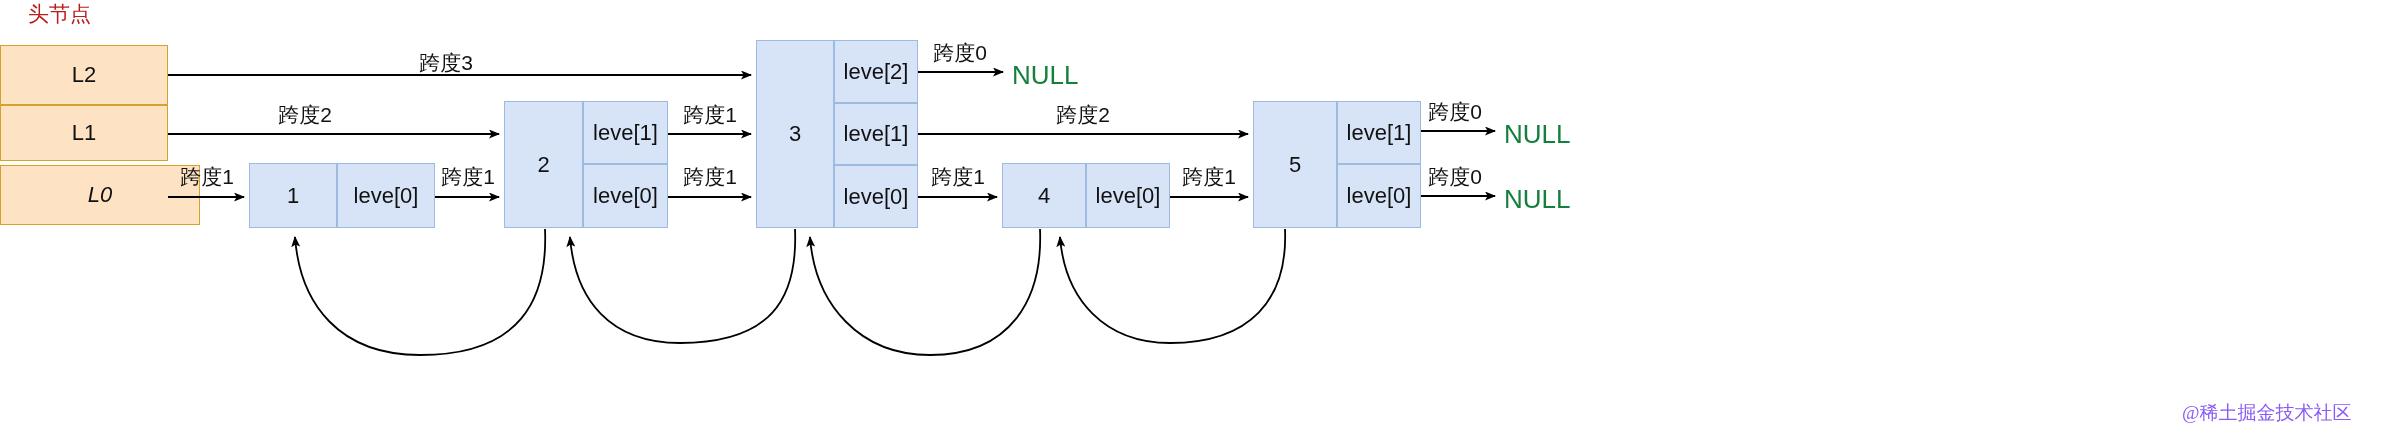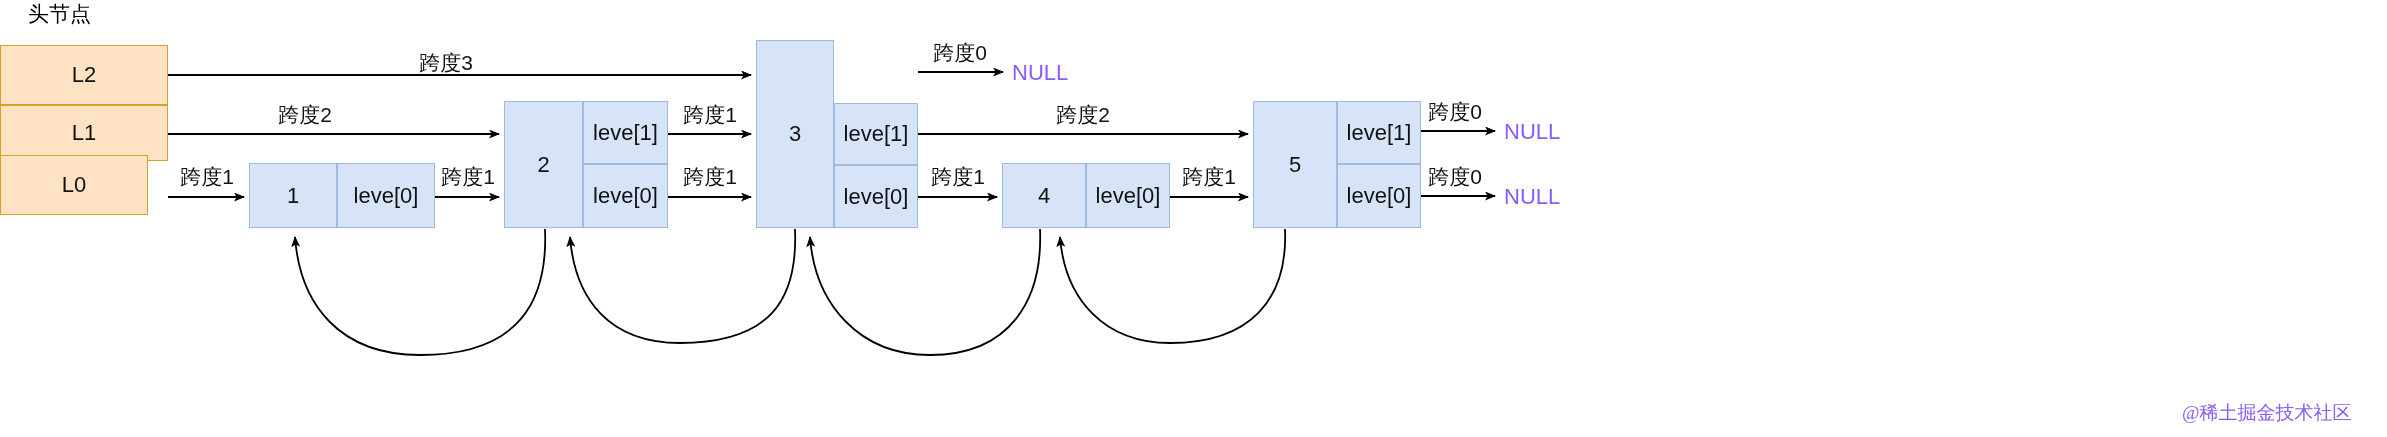--- a/index.html
+++ b/index.html
@@ -50,56 +50,57 @@
     color: #111111;
     white-space: nowrap;
     line-height: 1;
   }
   .lbl.center {
     transform: translateX(-50%);
   }
   .title-label {
     position: absolute;
     font-size: 21px;
-    color: #000000;
+    color: #b91c1c;
     white-space: nowrap;
   }
   .null-label {
     position: absolute;
-    font-size: 22px;
-    color: #8b5cf6;
+    font-size: 26px;
+    color: #15803d;
     white-space: nowrap;
   }
   .watermark {
     position: absolute;
     font-size: 19px;
     color: #8b5cf6;
     white-space: nowrap;
     font-family: "Liberation Serif", "DejaVu Serif", serif;
   }
 </style>
 </head>
 <body>
 
 <div id="canvas">
 
   <div class="title-label" style="left:28px; top:0px;">头节点</div>
 
   <div class="box head-cell" style="left:0px; top:45px; width:168px; height:60px;">L2</div>
   <div class="box head-cell" style="left:0px; top:105px; width:168px; height:56px;">L1</div>
-  <div class="box head-cell" style="left:0px; top:155px; width:148px; height:60px;">L0</div>
+  <div class="box head-cell" style="left:0px; top:165px; width:200px; height:60px;font-style:italic;">L0</div>
 
   <div class="box node-cell" style="left:249px; top:163px; width:88px; height:65px;">1</div>
   <div class="box node-cell" style="left:337px; top:163px; width:98px; height:65px;">leve[0]</div>
 
   <div class="box node-cell" style="left:504px; top:101px; width:79px; height:127px;">2</div>
   <div class="box node-cell" style="left:583px; top:101px; width:85px; height:63px;">leve[1]</div>
   <div class="box node-cell" style="left:583px; top:164px; width:85px; height:64px;">leve[0]</div>
 
   <div class="box node-cell" style="left:756px; top:40px; width:78px; height:188px;">3</div>
+  <div class="box node-cell" style="left:834px; top:40px; width:84px; height:63px;">leve[2]</div>
   <div class="box node-cell" style="left:834px; top:103px; width:84px; height:62px;">leve[1]</div>
   <div class="box node-cell" style="left:834px; top:165px; width:84px; height:63px;">leve[0]</div>
 
   <div class="box node-cell" style="left:1002px; top:163px; width:84px; height:65px;">4</div>
   <div class="box node-cell" style="left:1086px; top:163px; width:84px; height:65px;">leve[0]</div>
 
   <div class="box node-cell" style="left:1253px; top:101px; width:84px; height:127px;">5</div>
   <div class="box node-cell" style="left:1337px; top:101px; width:84px; height:63px;">leve[1]</div>
   <div class="box node-cell" style="left:1337px; top:164px; width:84px; height:64px;">leve[0]</div>
 

